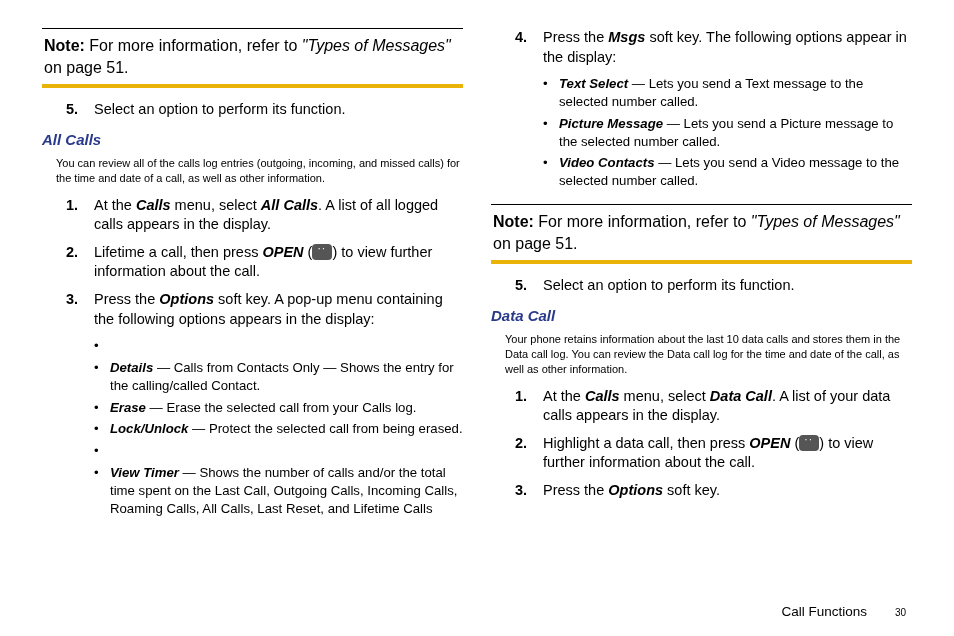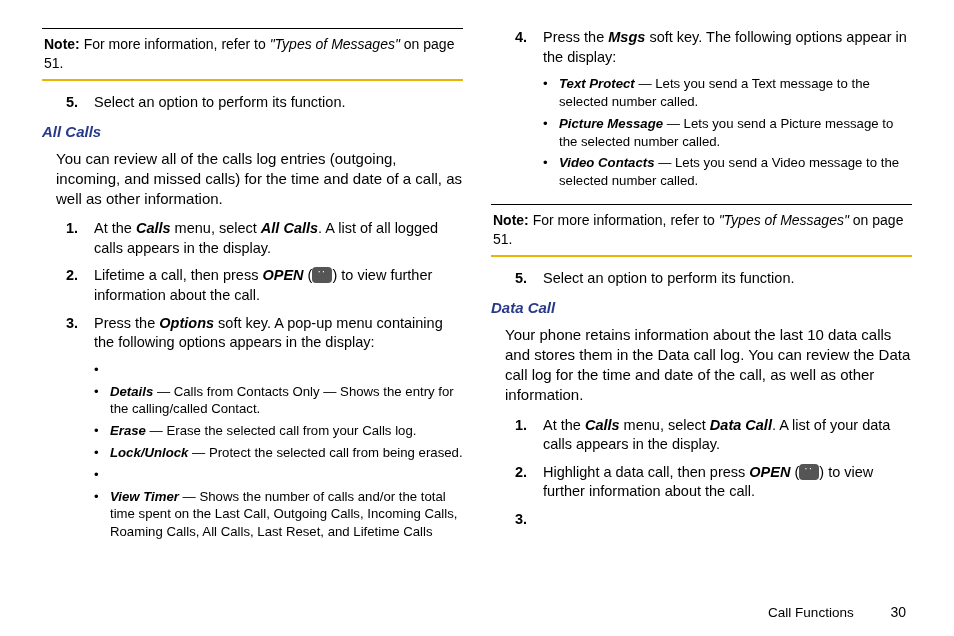--- a/index.html
+++ b/index.html
@@ -17,43 +17,43 @@
     gap: 28px;
     height: 600px;
   }
   .col {
     flex: 1;
     font-size: 14.5px;
     line-height: 1.35;
   }
   .note-box {
     border-top: 1px solid #000;
-    border-bottom: 2px solid #eab308;
+    border-bottom: 4px solid #eab308;
     padding: 6px 2px;
     margin: 0 0 12px 0;
-    font-size: 14px;
+    font-size: 16px;
   }
   .note-label { font-weight: bold; }
   .note-quote { font-style: italic; }
   .num-item {
     display: flex;
     gap: 10px;
     margin: 8px 0 8px 24px;
   }
   .num-item .num { font-weight: bold; min-width: 18px; }
   .section-title {
     font-weight: bold;
     font-style: italic;
     color: #2a3a8a;
     font-size: 15px;
     margin: 10px 0 6px 0;
   }
   .para {
     margin: 6px 0 10px 14px;
-    font-size: 15px;
+    font-size: 11px;
   }
   .bullet {
     display: flex;
     gap: 8px;
     margin: 4px 0 4px 52px;
     font-size: 13.2px;
     font-family: "Arial Narrow", Arial, sans-serif;
   }
   .bullet .dot { min-width: 8px; }
   .b { font-weight: bold; font-style: italic; }
@@ -72,21 +72,21 @@
     left: 5px; top: -2px;
     font-size: 10px;
     letter-spacing: 1px;
   }
   .footer {
     text-align: right;
     padding: 4px 48px 0 0;
     font-size: 13.5px;
     color: #000;
   }
-  .footer .pg { margin-left: 33px; font-size: 14px; }
+  .footer .pg { margin-left: 24px; font-size: 10px; }
 </style>
 </head>
 <body>
 
 <div class="page">
 
   <div class="col">
 
     <div class="note-box">
       <span class="note-label">Note:</span><span> For more information, refer to </span><span class="note-quote">"Types of Messages"</span><span>  on page 51.</span>
@@ -150,21 +150,21 @@
 
     <div class="num-item" style="margin-top:0">
       <div class="num">4.</div>
       <div>
         <span>Press the </span><span class="b">Msgs</span><span> soft key. The following options appear in the display:</span>
       </div>
     </div>
 
     <div class="bullet">
         <div class="dot">•</div>
-        <div><span class="b">Text Protect</span><span> — Lets you send a Text message to the selected number called.</span></div>
+        <div><span class="b">Text Select</span><span> — Lets you send a Text message to the selected number called.</span></div>
       </div>
     <div class="bullet">
         <div class="dot">•</div>
         <div><span class="b">Picture Message</span><span> — Lets you send a Picture message to the selected number called.</span></div>
       </div>
     <div class="bullet">
         <div class="dot">•</div>
         <div><span class="b">Video Contacts</span><span> — Lets you send a Video message to the selected number called.</span></div>
       </div>
 
@@ -189,20 +189,23 @@
 
     <div class="num-item">
       <div class="num">2.</div>
       <div>
         <span>Highlight a data call, then press </span><span class="b">OPEN</span><span> (</span><span class="icon-inline"></span><span>) to view further information about the call.</span>
       </div>
     </div>
 
     <div class="num-item">
       <div class="num">3.</div>
+      <div>
+        <span>Press the </span><span class="b">Options</span><span> soft key.</span>
+      </div>
     </div>
 
   </div>
 </div>
 
 <div class="footer">
   <span>Call Functions</span>
   <span class="pg">30</span>
 </div>
 

